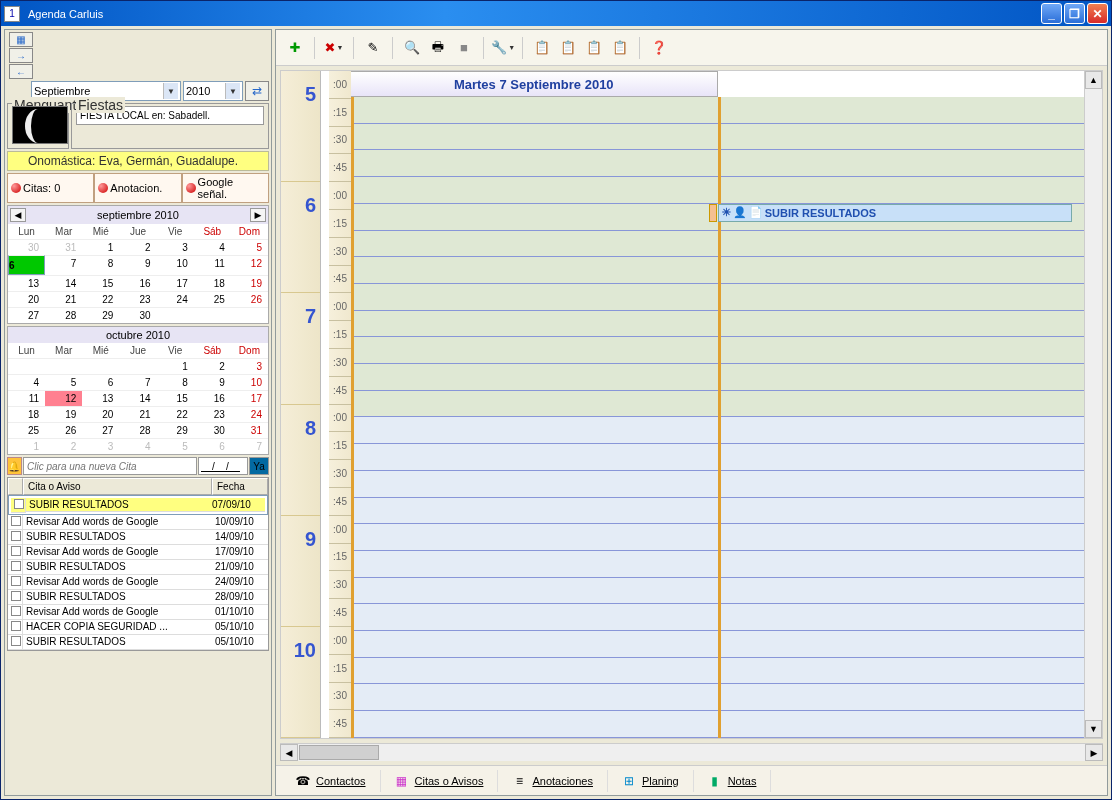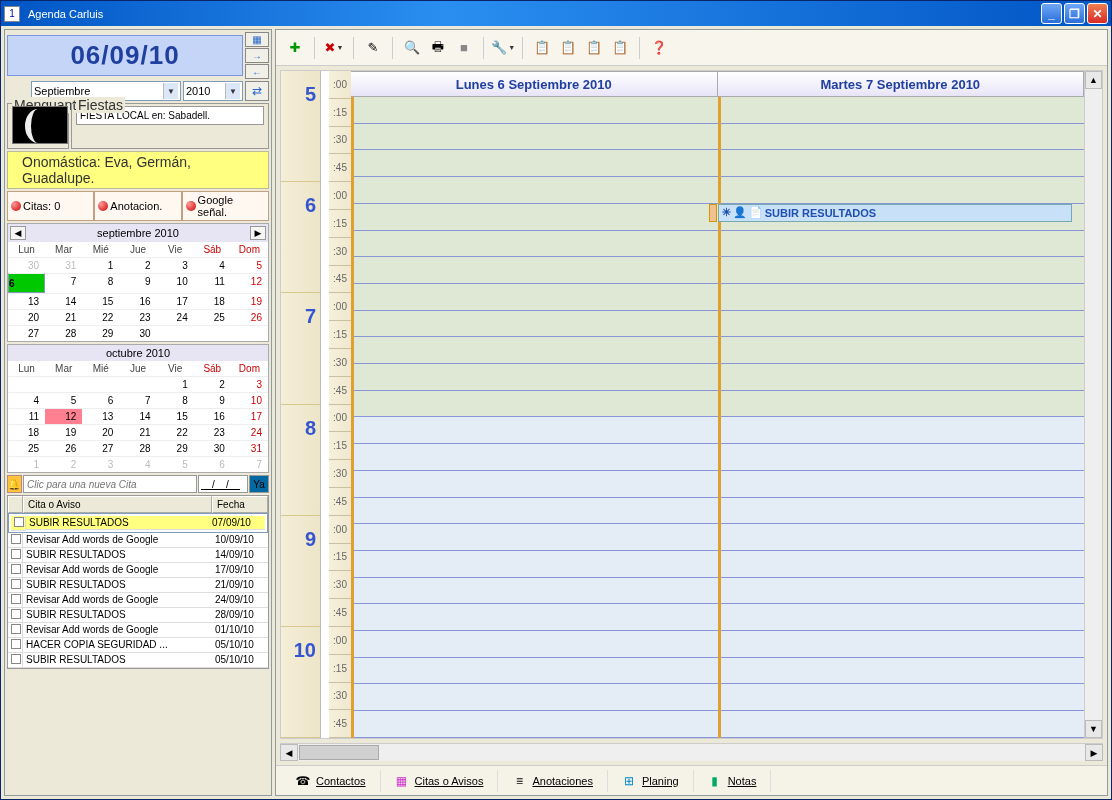--- a/index.html
+++ b/index.html
@@ -33,21 +33,21 @@
 
 
 .fieldset { border:1px solid #999; padding:2px 4px 4px; position:relative; font-size:10px;}
 .fieldset .legend { position:absolute; top:-7px; left:4px; background:#ece9d8; padding:0 2px; color:#333; font-size:14px;}
 .moon-row { display:flex; gap:2px; }
 .moon-box { width:62px; }
 .moon-img { width:56px; height:38px; background:#000; border:1px solid #777; position:relative; overflow:hidden;}
 .moon-img::after{ content:""; position:absolute; left:12px; top:2px; width:20px; height:34px; border-radius:50%; box-shadow: -10px 0 0 0 #000; background: radial-gradient(circle at 40% 50%, #fff 30%, #000 32%); background:#000; border-left:6px solid #eee; border-radius:50% 0 0 50%;}
 .fiestas-box { flex:1; background:#fff; border:1px solid #999; padding:3px; font-size:10px;}
 
-.onom { background:#ffff80; border:1px solid #bb9; padding:2px 14px; font-size:14px; color:#333;}
+.onom { background:#ffff80; border:1px solid #bb9; padding:2px 20px; font-size:12px; color:#333;}
 .pill-row { display:flex; gap:0; }
 .pill { flex:1; border:1px solid #c0a080; background:#fff8f0; padding:2px 3px; display:flex; align-items:center; gap:2px; font-size:10px; cursor:pointer;}
 .pill .orb { width:10px; height:10px; border-radius:50%; background:radial-gradient(circle at 30% 30%, #f99, #c00);}
 
 
 .mini-cal { border:1px solid #aaa; background:#fff; }
 .mc-head { display:flex; align-items:center; background:#e7e4f4; padding:2px; font-size:10px;}
 .mc-head .nav { width:16px; height:14px; border:1px solid #999; background:#f5f5f5; display:flex; align-items:center; justify-content:center; cursor:pointer; font-size:9px;}
 .mc-head .title { flex:1; text-align:center; }
 .mc-dow { display:grid; grid-template-columns:repeat(7,1fr); background:#fff;}
@@ -126,21 +126,20 @@
       <div class="win-btn">_</div>
       <div class="win-btn">❐</div>
       <div class="win-btn close">✕</div>
     </div>
   </div>
 
   <div class="content">
 
     <div class="left-panel">
       <div class="date-box">
-        <div class="date-big">06/09/10</div>
         <div class="date-arrows">
           <div class="da-btn">▦</div>
           <div class="da-btn">→</div>
           <div class="da-btn">←</div>
         </div>
       </div>
 
       <div class="my-row">
         <div class="sel">
           <span class="sel-text">Septiembre</span>
@@ -423,21 +422,20 @@
             <div class="mrow">:15</div>
             <div class="mrow">:30</div>
             <div class="mrow">:45</div>
             <div class="mrow">:00</div>
             <div class="mrow">:15</div>
             <div class="mrow">:30</div>
             <div class="mrow">:45</div>
           </div>
         <div class="days-area">
           <div class="day-headers">
-            <div class="day-head">Lunes 6 Septiembre 2010</div>
             <div class="day-head">Martes 7 Septiembre 2010</div>
           </div>
           <div class="day-grid" id="daygrid">
               <div class="day-col">
                 <div class="slot"></div>
                 <div class="slot"></div>
                 <div class="slot"></div>
                 <div class="slot"></div>
                 <div class="slot"></div>
                 <div class="slot"></div>

